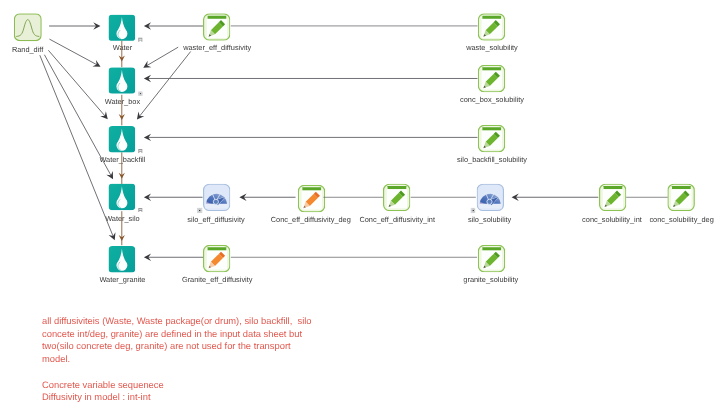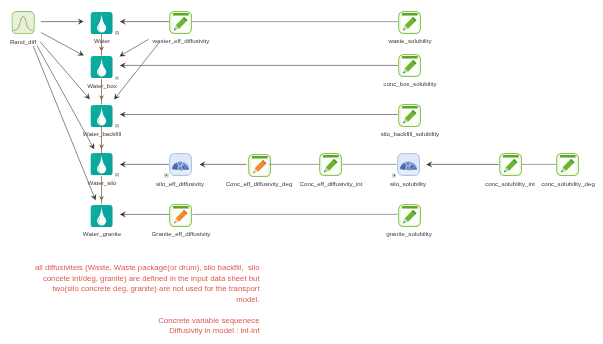--- a/index.html
+++ b/index.html
@@ -8,21 +8,21 @@
   #canvas{position:relative;width:603px;height:344px;background:#ffffff;}
   svg.wires{position:absolute;left:0;top:0;width:603px;height:344px;z-index:8;}
   .node{position:absolute;}
   .nicon{display:block;}
   .nlabel{position:absolute;font-size:6.15px;color:#3a3a3a;white-space:nowrap;
           text-align:center;line-height:7px;z-index:5;
           -webkit-font-smoothing:antialiased;
           will-change:transform;}
   .badge{position:absolute;}
   .note{position:absolute;color:#e2584e;font-size:7.8px;line-height:10.55px;white-space:pre;
-        -webkit-font-smoothing:antialiased;transform:translateZ(0);will-change:transform;text-align:right;}
+        -webkit-font-smoothing:antialiased;transform:translateZ(0);will-change:transform;}
 </style>
 </head>
 <body>
 
 <div id="canvas">
   <div id="nodelayer">
       <div class="node" style="left: 11.2px; top: 11.3px; width: 24.3px; height: 23.3px;">
         <svg class="nicon" width="24.3" height="23.3" viewBox="0 0 100 100">
           <use href="#ic-bell" width="100" height="100"></use>
         </svg>

